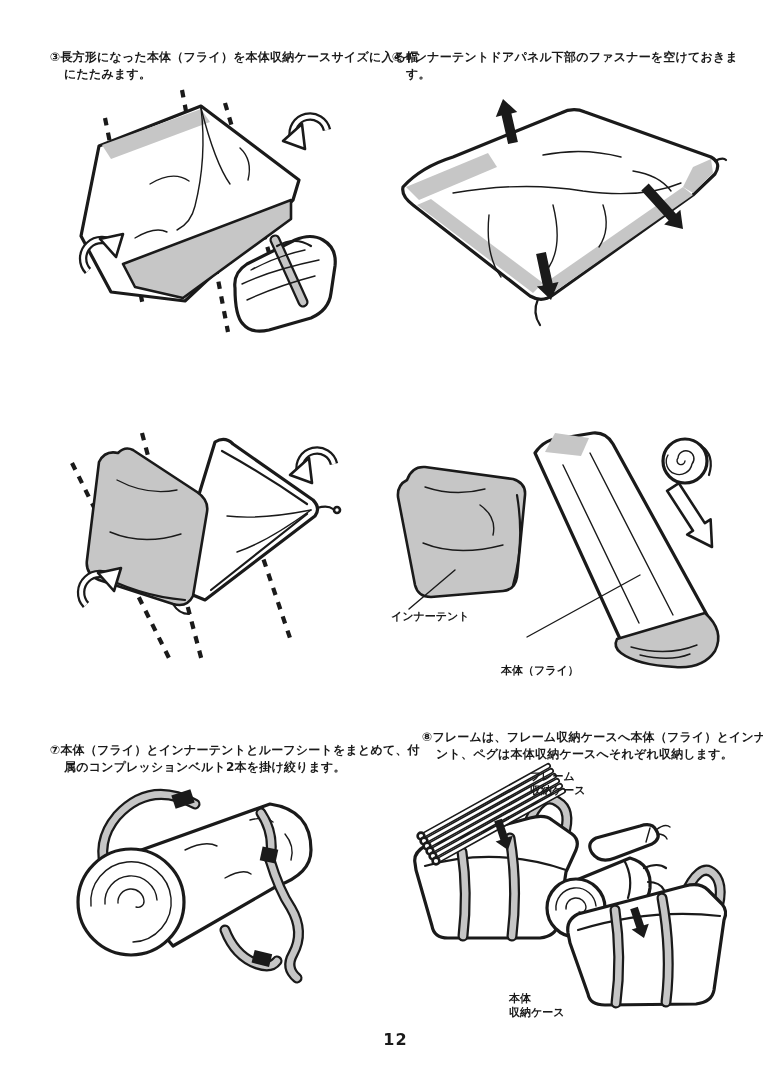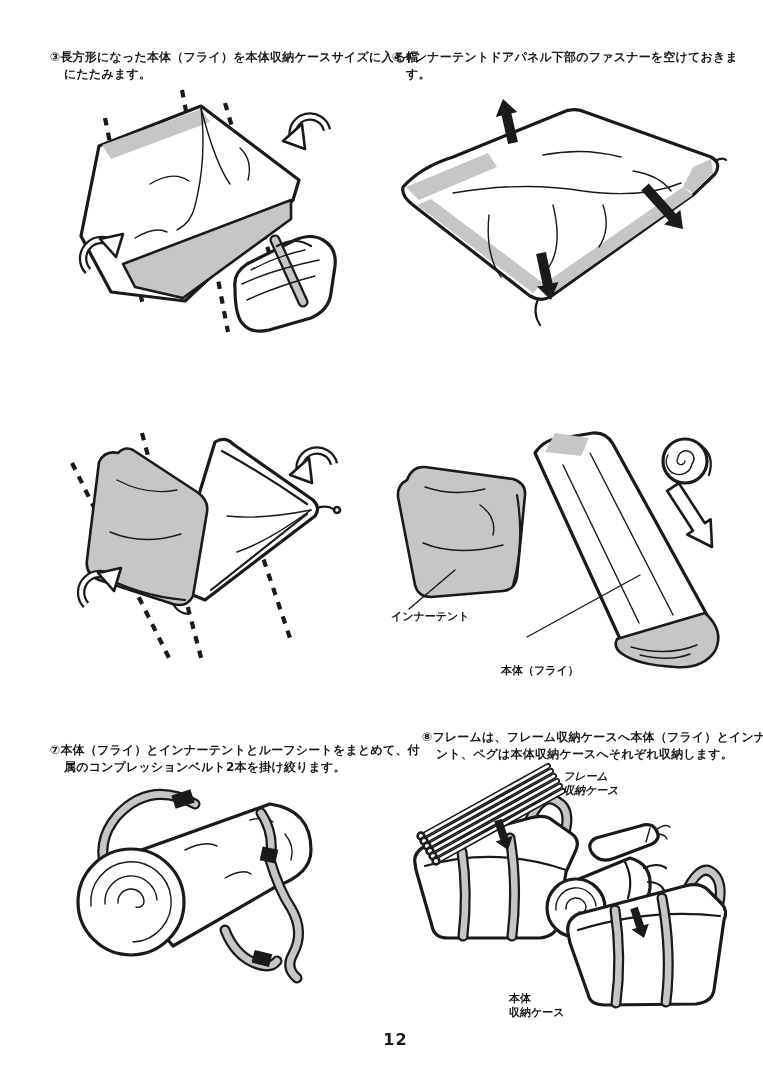--- a/index.html
+++ b/index.html
@@ -250,17 +250,17 @@
       <path class="bandG" d="M283,140 Q300,102 314,116 Q324,126 318,150"></path>
       <path class="o" d="M168,175 Q166,162 178,156 L285,128 Q300,124 308,132 L322,146 Q328,153 324,162 L314,232 Q312,244 296,246 L205,247 Q190,247 188,236 L170,185 Z"></path>
       <path class="thin" d="M178,172 Q250,150 320,158"></path>
       <path class="bandK" d="M215,152 Q222,200 216,245"></path>
       <path class="bandG" d="M215,152 Q222,200 216,245"></path>
       <path class="bandK" d="M262,140 Q272,195 266,244"></path>
       <path class="bandG" d="M262,140 Q272,195 266,244"></path>
     </g>
     <path class="blk" d="M101.8,60.7 L108,79.3 L112.8,77.7 L108,92 L95.6,83.5 L100.4,81.9 L94.2,63.3 Z" transform="translate(136,88)"></path>
   </svg>
-  <div class="fig-label" style="left:563px;top:770px;font-style:italic;"><span>フレーム</span><br><span>収納ケース</span></div>
+  <div class="fig-label" style="left:530px;top:770px;"><span>フレーム</span><br><span>収納ケース</span></div>
   <div class="fig-label" style="left:509px;top:992px;"><span>本体</span><br><span>収納ケース</span></div>
 
   <div class="pageno">12</div>
 </div>
 
 </body></html>

